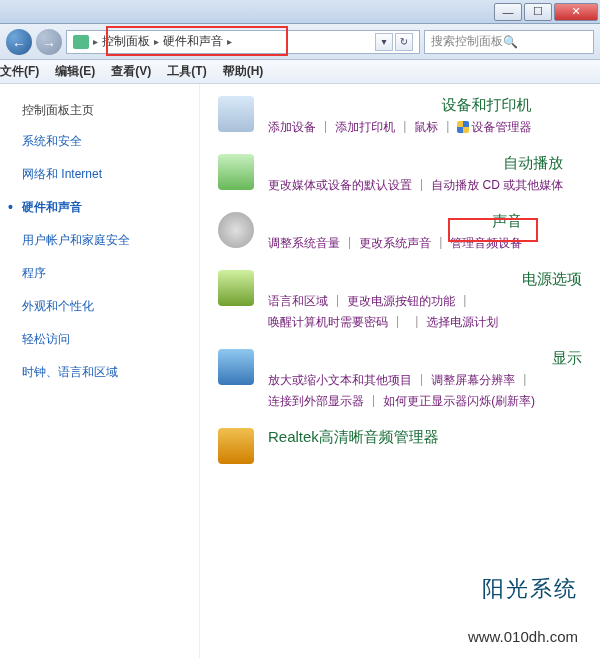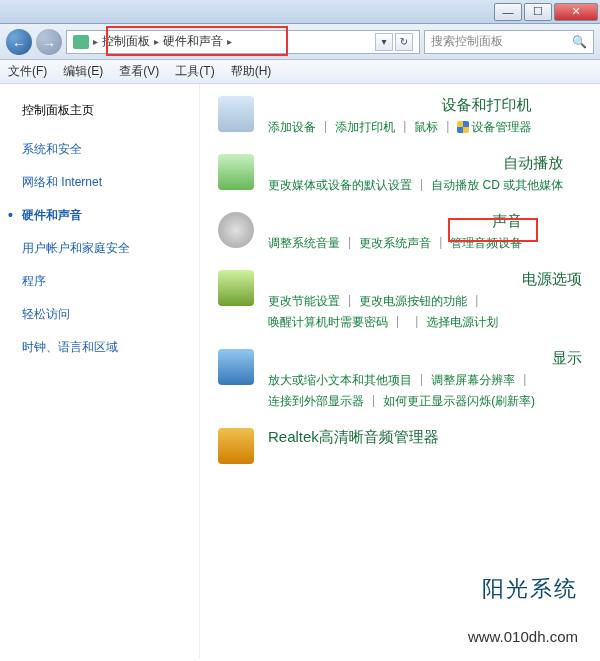--- a/index.html
+++ b/index.html
@@ -81,47 +81,46 @@
   }
   .searchfield {
     width: 170px;
     height: 24px;
     background: #fff;
     border: 1px solid #9fb3cd;
     display: flex;
     align-items: center;
     padding: 0 6px;
     color: #888;
-    justify-content: space-between;
   }
   .searchfield .mag { color: #46a; }
 
   .menubar {
     height: 24px;
     background: linear-gradient(#f7fafd, #e7eef8);
     border-bottom: 1px solid #cad6e6;
     display: flex;
     align-items: center;
-    padding-left: 8px;
     gap: 16px;
+    font-weight: bold;
   }
   .menubar span { color: #333; }
 
   .body {
     display: flex;
     height: calc(100% - 24px - 36px - 24px - 3px);
     background: #fff;
   }
   .sidebar {
     width: 200px;
     padding: 18px 10px 10px 22px;
     background: #fff;
     border-right: 1px solid #eee;
   }
-  .sidebar .home { color: #000000; margin-bottom: 22px; }
+  .sidebar .home { color: #404040; margin-bottom: 14px; }
   .sidebar a {
     display: block;
     color: #1b5fb8;
     margin-bottom: 16px;
     text-decoration: none;
   }
   .sidebar a.active {
     color: #1b5fb8;
     font-weight: bold;
     position: relative;
@@ -152,21 +151,21 @@
     display: flex; align-items: center; justify-content: center;
     font-size: 24px;
   }
   .section h3 {
     margin: 0 0 4px 0;
     color: #1b6e3a;
     font-size: 15px;
     font-weight: normal;
   }
   .links { display: flex; flex-wrap: wrap; gap: 4px 0; }
-  .links a { color: #15803d; text-decoration: none; white-space: nowrap; }
+  .links a { color: #701a75; text-decoration: none; white-space: nowrap; }
   .links .pipe { color: #999; margin: 0 8px; }
 
   .watermark {
     position: absolute;
     right: 14px;
     bottom: 12px;
     text-align: right;
     background: rgba(255,255,255,0.95);
     padding: 4px 8px;
     border-radius: 2px;
@@ -242,20 +241,21 @@
 
 <div class="body">
   <div class="sidebar">
     <div class="home">控制面板主页</div>
     <div id="sidebar-items">
         <a href="#">系统和安全</a>
         <a href="#">网络和 Internet</a>
         <a href="#" class="active">硬件和声音</a>
         <a href="#">用户帐户和家庭安全</a>
         <a href="#">程序</a>
+        <a href="#">外观和个性化</a>
         <a href="#">轻松访问</a>
         <a href="#">时钟、语言和区域</a>
       </div>
   </div>
   <div class="content" id="content-area">
   <div class="section">
         <div class="icon ic-printer"></div>
         <div>
           <h3>设备和打印机</h3>
           <div class="links">
@@ -291,21 +291,21 @@
             <span class="pipe">|</span>
             <a href="#"><span>管理音频设备</span></a>
           </div>
         </div>
       </div>
       <div class="section">
         <div class="icon ic-power"></div>
         <div>
           <h3>电源选项</h3>
           <div class="links">
-            <a href="#"><span>更改节能设置</span></a>
+            <a href="#"><span>语言和区域</span></a>
             <span class="pipe">|</span>
             <a href="#"><span>更改电源按钮的功能</span></a>
             <span class="pipe">|</span>
             <a href="#"><span>唤醒计算机时需要密码</span></a>
             <span class="pipe">|</span>
             <span class="pipe">|</span>
             <a href="#"><span>选择电源计划</span></a>
           </div>
         </div>
       </div>

